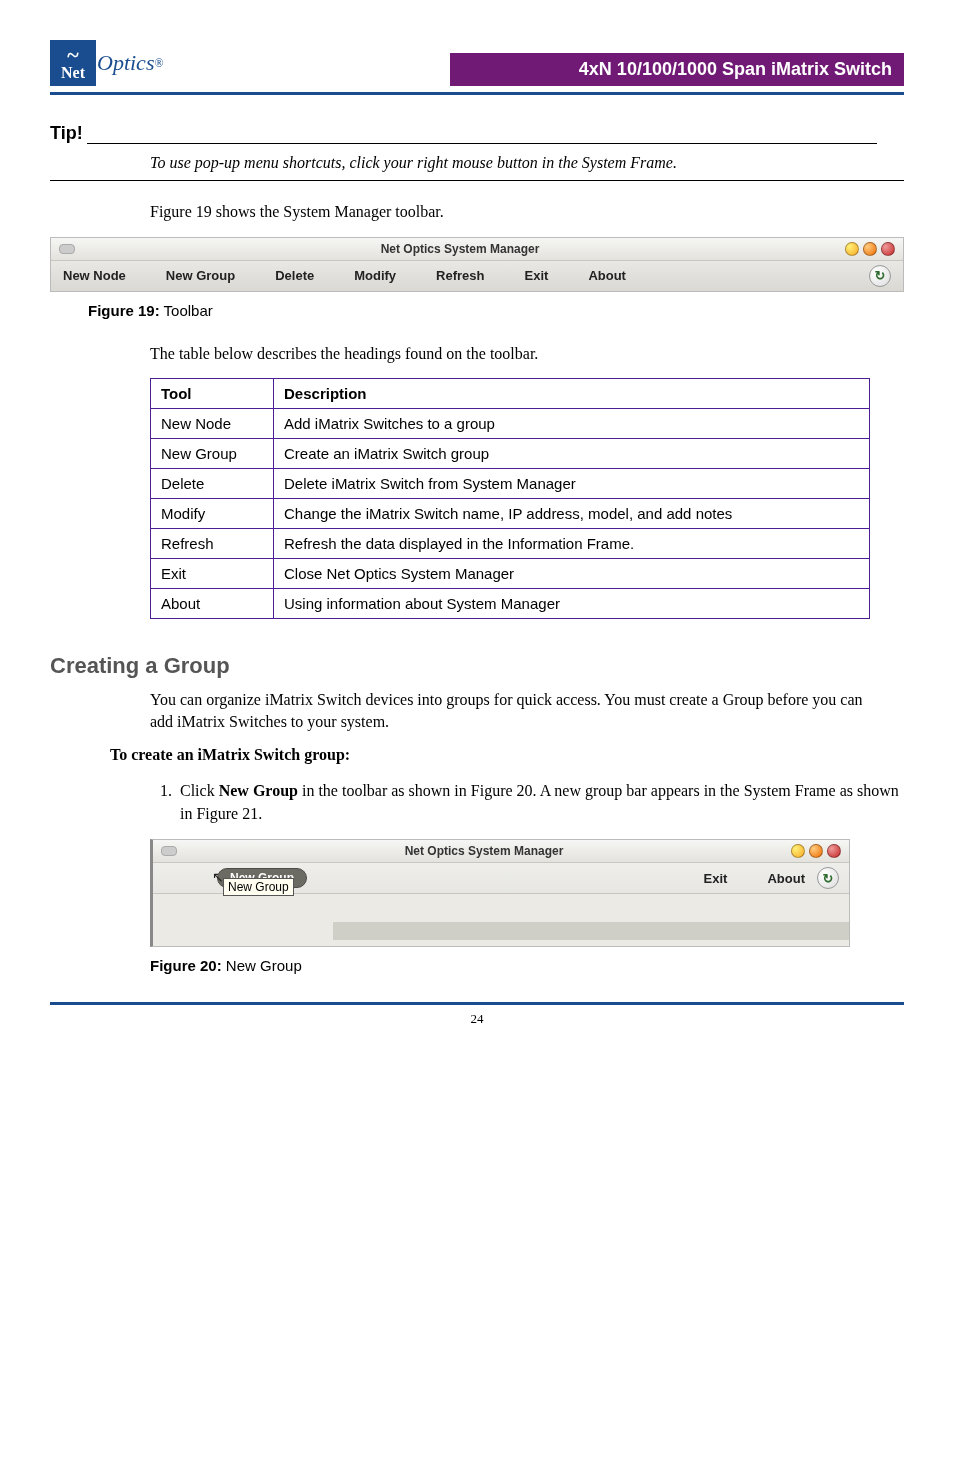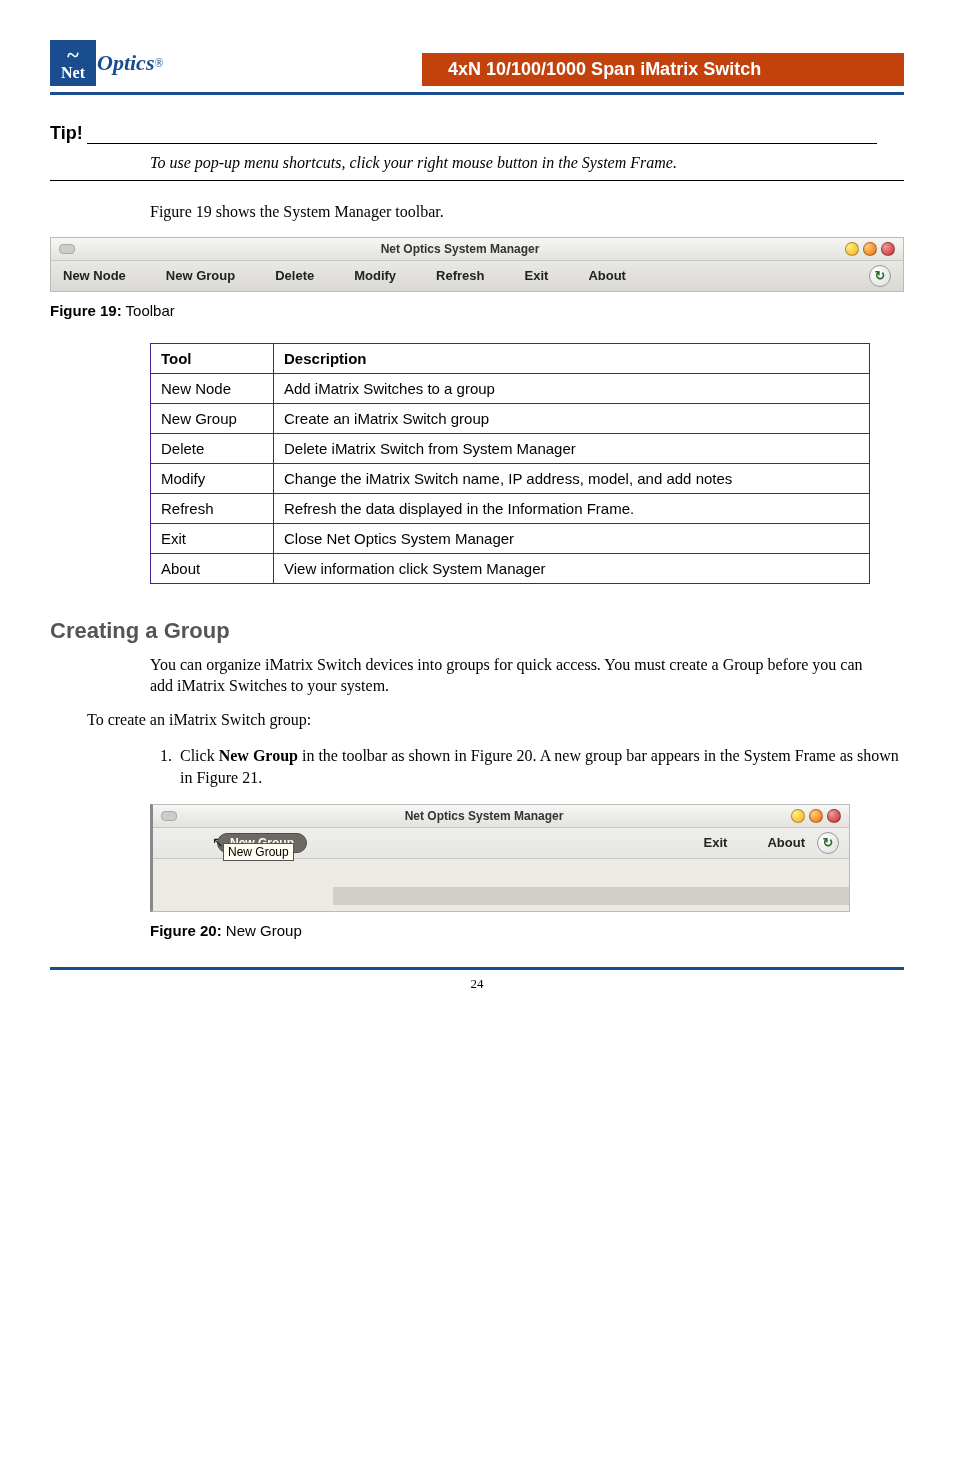--- a/index.html
+++ b/index.html
@@ -44,37 +44,38 @@
   .logo-net {
     color: #fff;
     font-size: 16px;
     font-weight: bold;
     position: absolute;
     bottom: 4px;
   }
   .logo-text {
     font-size: 22px;
     font-style: italic;
-    font-weight: bold;
+    font-weight: normal;
     color: #1a4d8f;
     margin-left: 1px;
   }
   .logo-reg {
     font-size: 12px;
     vertical-align: super;
     color: #1a4d8f;
   }
   .header-bar {
-    background: #c2410c;
+    background: #701a75;
     color: #fff;
     font-family: Arial, Helvetica, sans-serif;
     font-weight: bold;
     font-size: 18px;
-    padding: 6px 26px;
+    padding: 6px 12px;
     width: 430px;
+    text-align: right;
   }
   .header-rule {
     border: none;
     border-top: 3px solid #1a4d8f;
     margin: 0 0 28px 0;
   }
   .tip-line {
     font-family: Arial, Helvetica, sans-serif;
     font-weight: bold;
     font-size: 18px;
@@ -181,20 +182,21 @@
     justify-content: center;
     color: #2e6b2e;
     font-weight: bold;
     font-size: 13px;
     background: radial-gradient(circle at 30% 30%, #fff, #ddd);
   }
   .figure-caption {
     font-family: Arial, Helvetica, sans-serif;
     font-size: 15px;
     margin-bottom: 24px;
+    margin-left: 38px;
   }
   .figure-caption b { font-weight: bold; }
   table.doc-table {
     border-collapse: collapse;
     margin-left: 100px;
     width: 720px;
     font-family: Arial, Helvetica, sans-serif;
     font-size: 15px;
     margin-bottom: 34px;
   }
@@ -208,22 +210,22 @@
     font-weight: bold;
   }
   .h2 {
     font-family: Arial, Helvetica, sans-serif;
     font-weight: bold;
     font-size: 22px;
     color: #555;
     margin-bottom: 10px;
   }
   .step-label {
-    font-weight: normal;
-    margin-left: 37px;
+    font-weight: bold;
+    margin-left: 60px;
     margin-bottom: 10px;
   }
   ol.steps {
     margin-left: 100px;
     padding-left: 26px;
     margin-bottom: 14px;
   }
   ol.steps li {
     line-height: 1.4;
     padding-left: 4px;
@@ -346,20 +348,21 @@
       <span>About</span>
       <span class="toolbar-spacer"></span>
       <span class="refresh-icon">↻</span>
     </div>
   </div>
 
   <div class="figure-caption">
     <b>Figure 19:</b><span> Toolbar</span>
   </div>
 
+  <div class="body-text">The table below describes the headings found on the toolbar.</div>
 
   <table class="doc-table">
     <tbody>
         <tr>
       <th>Tool</th>
       <th>Description</th>
     </tr>
     <tr>
           <td>New Node</td>
           <td>Add iMatrix Switches to a group</td>
@@ -379,21 +382,21 @@
     <tr>
           <td>Refresh</td>
           <td>Refresh the data displayed in the Information Frame.</td>
         </tr>
     <tr>
           <td>Exit</td>
           <td>Close Net Optics System Manager</td>
         </tr>
     <tr>
           <td>About</td>
-          <td>View information click System Manager</td>
+          <td>Using information about System Manager</td>
         </tr>
   </tbody>
     </table>
 
   <div class="h2">Creating a Group</div>
   <div class="body-text">You can organize iMatrix Switch devices into groups for quick access. You must create a Group before you can add iMatrix Switches to your system.</div>
   <div class="step-label">To create an iMatrix Switch group:</div>
 
   <ol class="steps">
     <li>

